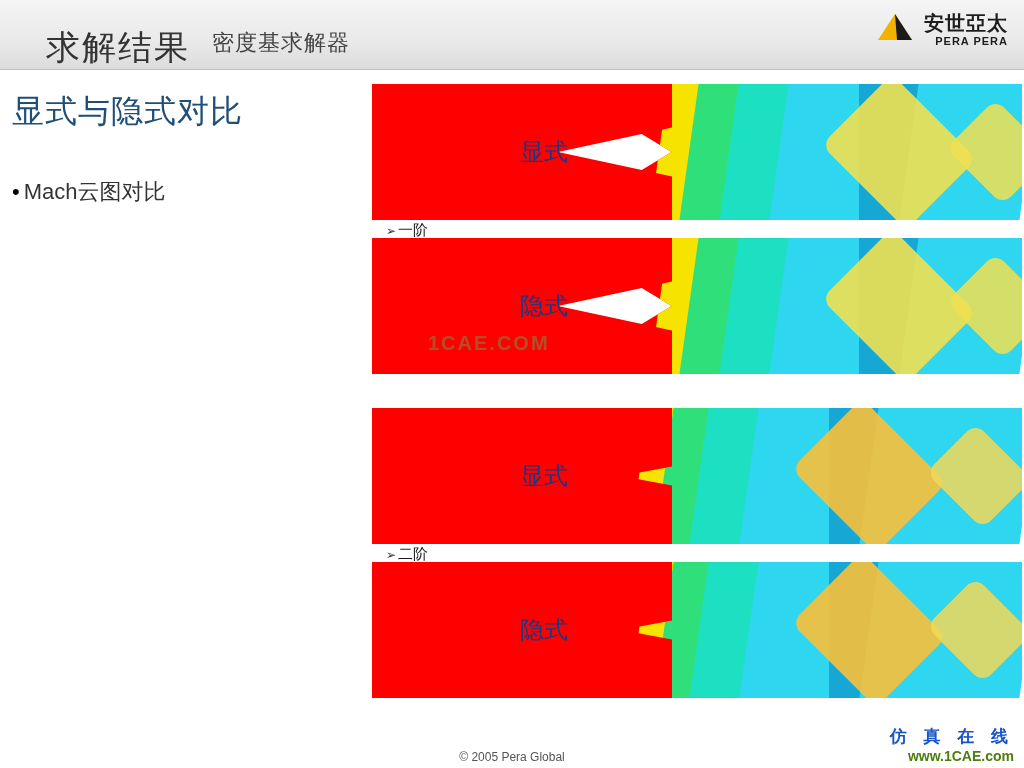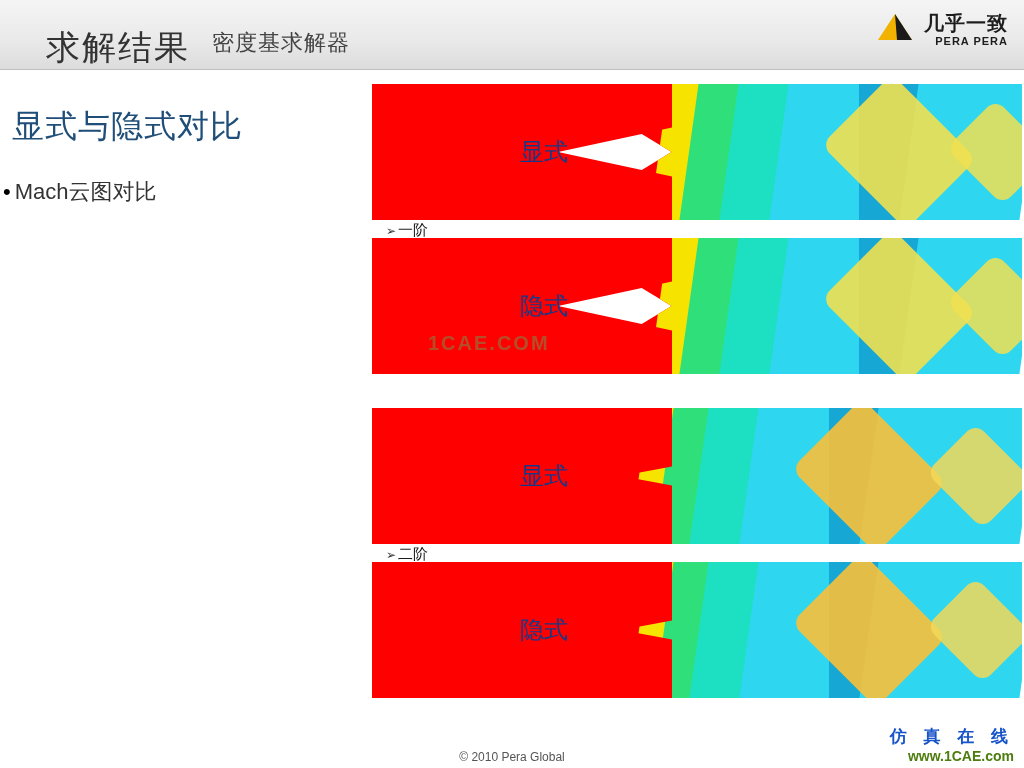--- a/index.html
+++ b/index.html
@@ -23,24 +23,24 @@
   .logo {
     position: absolute; right: 16px; top: 10px; text-align: right;
   }
   .logo-mark { display: inline-block; vertical-align: middle; margin-right: 6px; }
   .logo-text { display: inline-block; vertical-align: middle; }
   .logo-cn { font-size: 20px; font-weight: 700; color: #1d1d1d; letter-spacing: 1px; }
   .logo-en { font-size: 11px; font-weight: 700; color: #1d1d1d; letter-spacing: 1px; margin-top: -2px; }
 
   
   .subheading {
-    position: absolute; left: 12px; top: 105px;
+    position: absolute; left: 12px; top: 90px;
     font-size: 32px; color: #1f4e79; letter-spacing: 1px;
   }
-  .bullets { position: absolute; left: 3px; top: 170px; }
+  .bullets { position: absolute; left: 12px; top: 170px; }
   .bullets li {
     list-style: none; font-size: 22px; color: #333; line-height: 2.0;
   }
   .bullets li::before { content: "•"; margin-right: 4px; color: #000; }
 
   
   .fig-area { position: absolute; left: 372px; top: 82px; width: 650px; height: 664px; background:#fff; }
   .pair { position: relative; width: 650px; }
   .pair.top { height: 296px; margin-bottom: 28px; }
   .pair.bot { height: 296px; }
@@ -109,21 +109,21 @@
     <div class="title-main">求解结果</div>
     <div class="title-sub">密度基求解器</div>
     <div class="logo">
       <span class="logo-mark">
         <svg width="38" height="30" viewBox="0 0 38 30">
           <polygon points="19,2 36,28 2,28" fill="#f2b200"></polygon>
           <polygon points="19,2 21,28 36,28" fill="#1a1a1a"></polygon>
         </svg>
       </span>
       <span class="logo-text">
-        <div class="logo-cn">几乎一致</div>
+        <div class="logo-cn">安世亞太</div>
         <div class="logo-en">PERA PERA</div>
       </span>
     </div>
   </div>
 
   <div class="subheading">显式与隐式对比</div>
   <ul class="bullets">
     <li>Mach云图对比</li>
   </ul>
 
@@ -205,19 +205,19 @@
           </div>
         </div>
         <div class="chamber"></div>
         <div class="contour-label">隐式</div>
       </div>
     </div>
   </div>
 
   <div class="watermark-cae">1CAE.COM</div>
 
-  <div class="copyright">© 2010 Pera Global</div>
+  <div class="copyright">© 2005 Pera Global</div>
   <div class="footer-brand">
     <div class="footer-cn">仿 真 在 线</div>
     <div class="footer-url">www.1CAE.com</div>
   </div>
 
 </div>
 
 </body></html>

